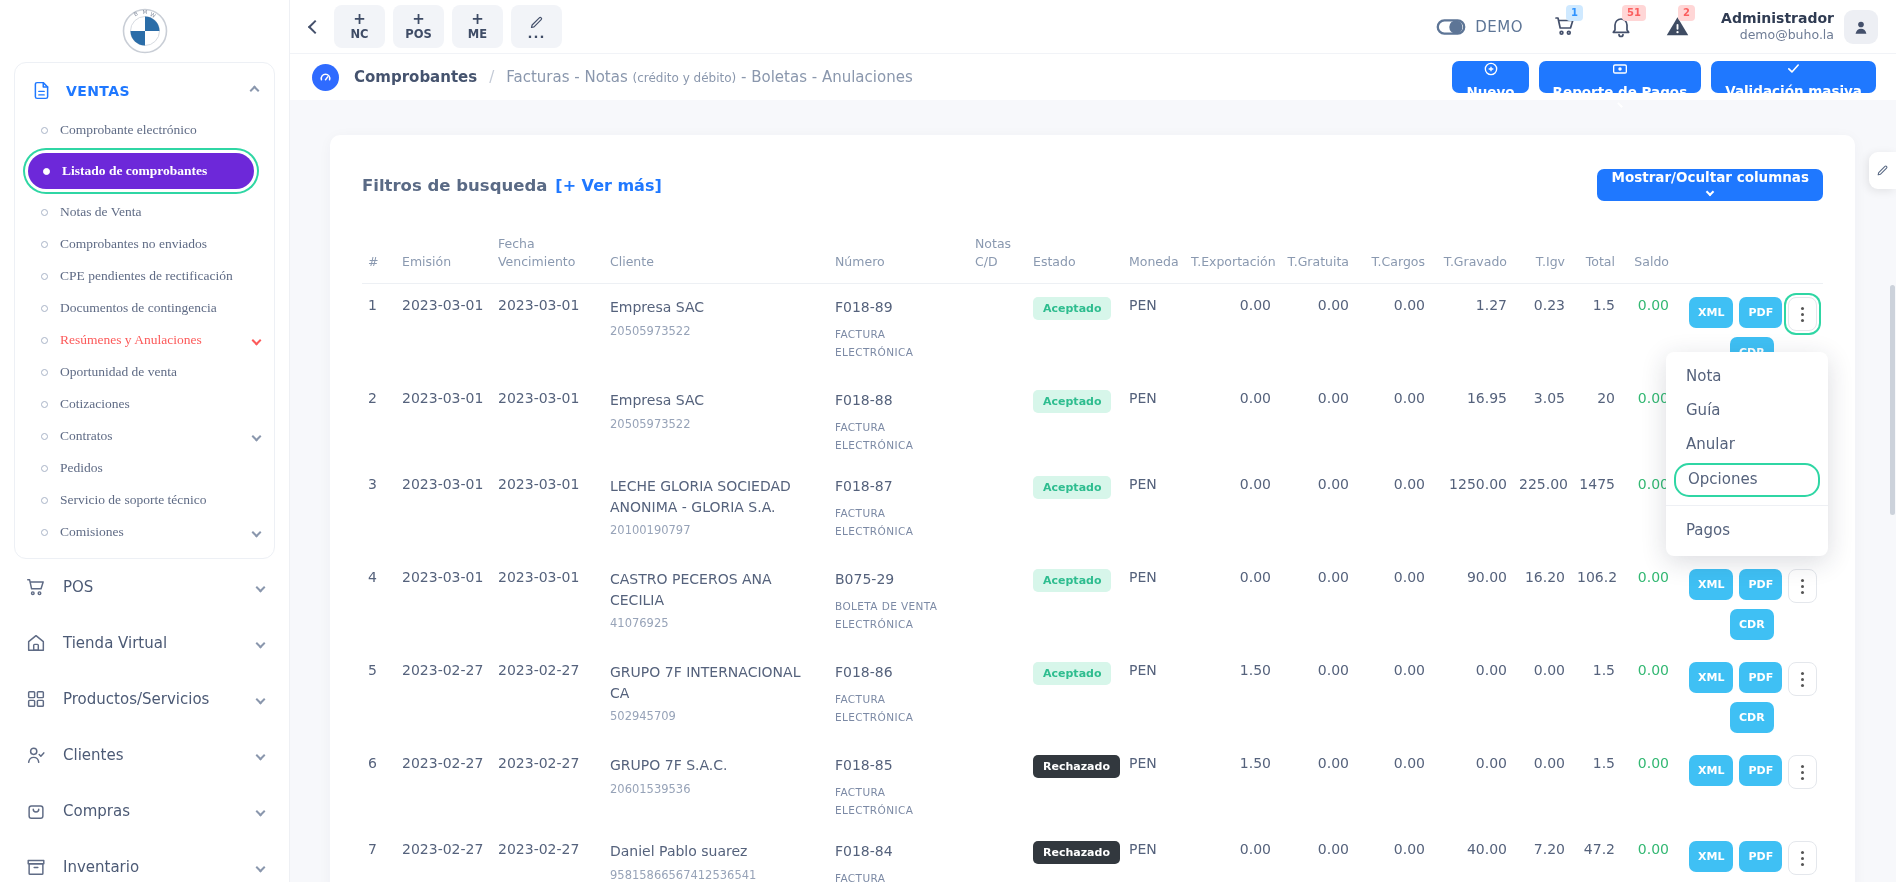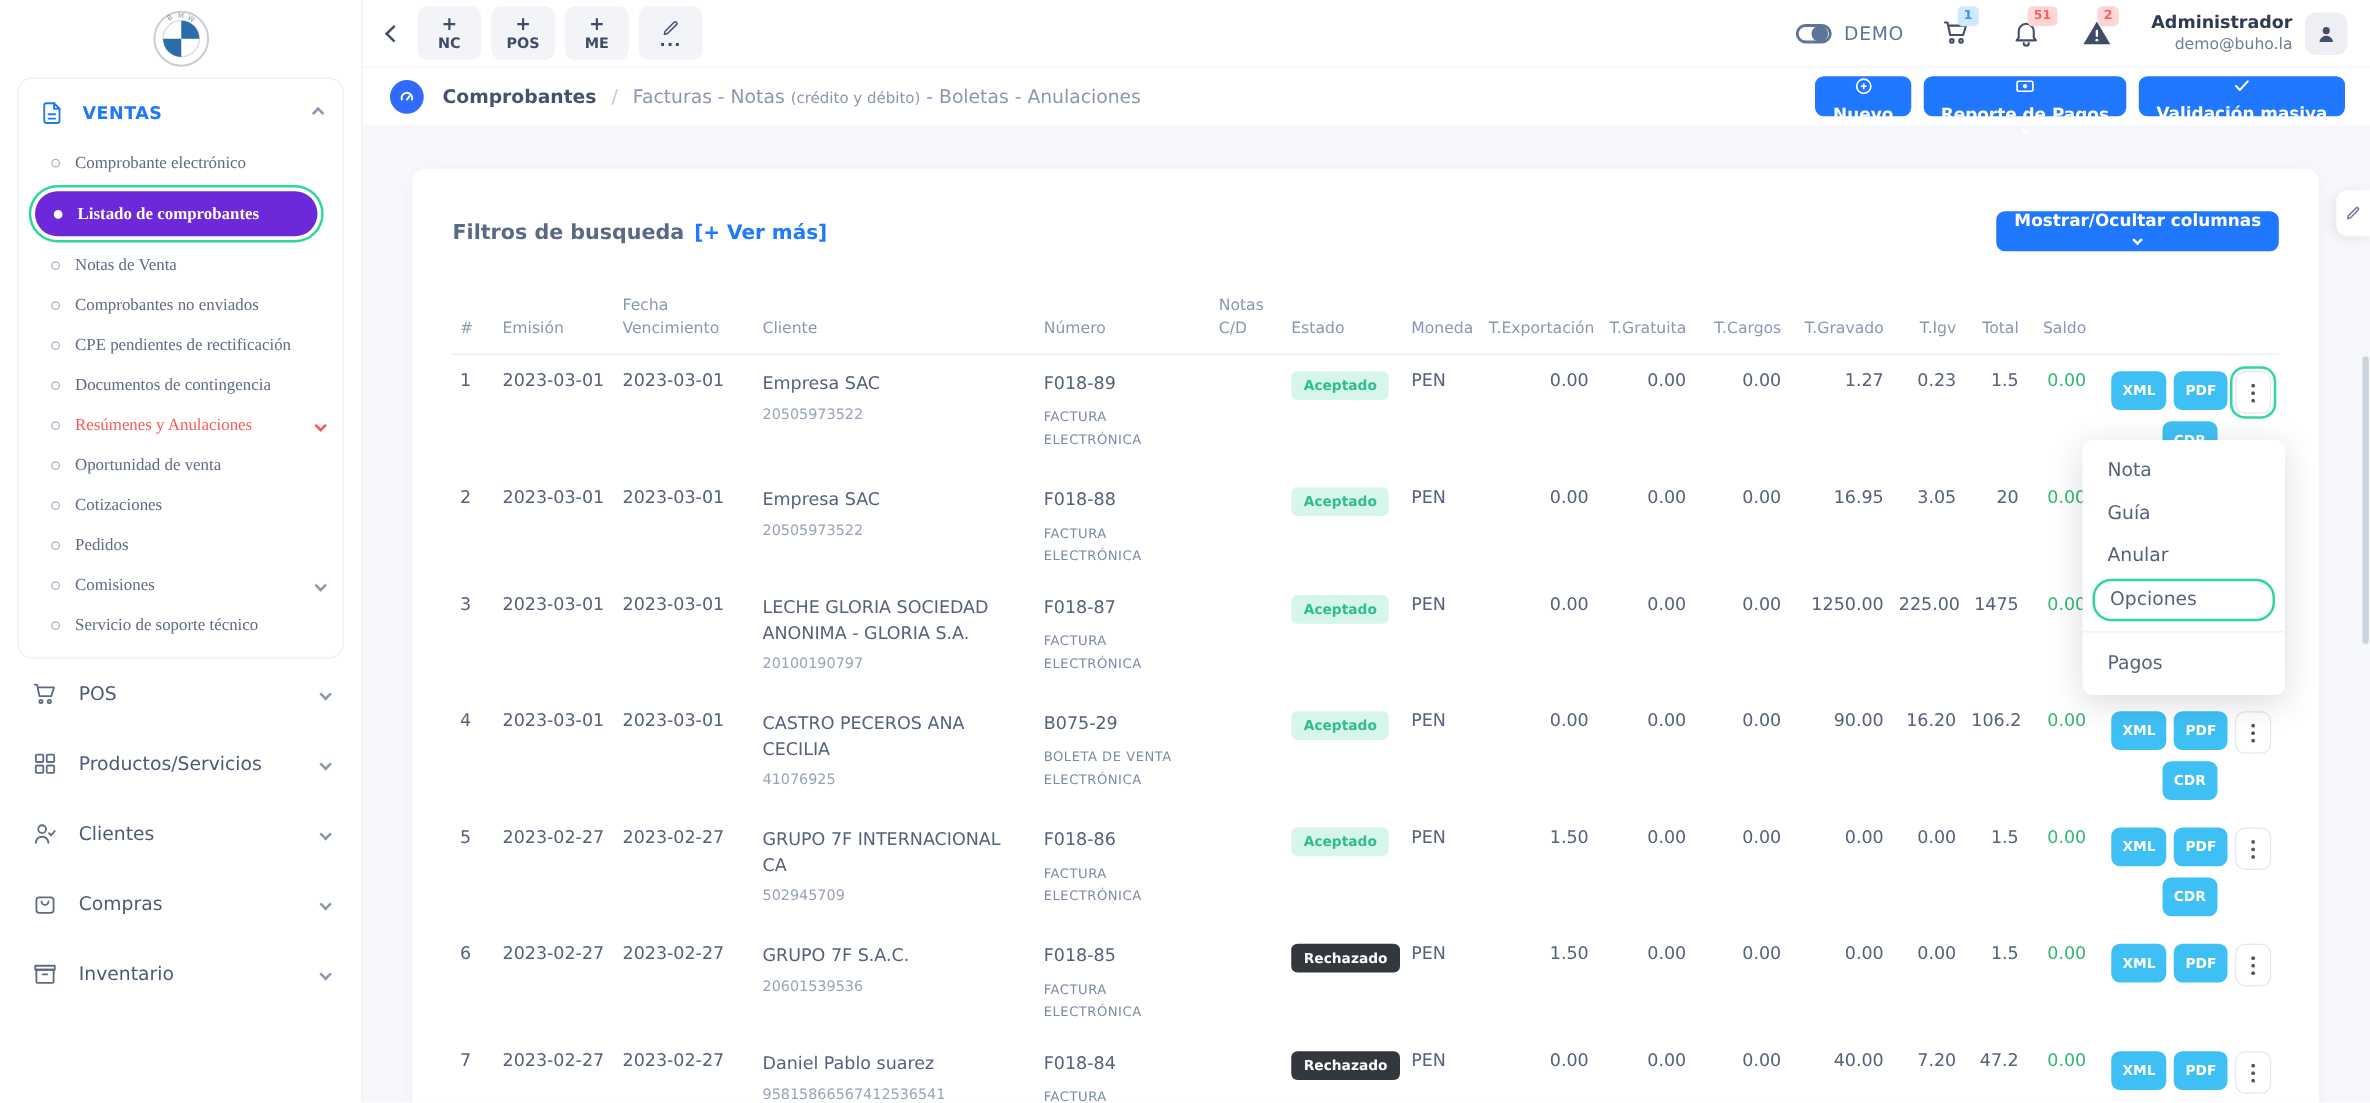--- a/index.html
+++ b/index.html
@@ -159,44 +159,59 @@
         <li class="side-item">
           <span class="bullet"></span>
           <span class="lab">Oportunidad de venta</span>
         </li>
         <li class="side-item">
           <span class="bullet"></span>
           <span class="lab">Cotizaciones</span>
         </li>
         <li class="side-item">
           <span class="bullet"></span>
+          <span class="lab">Contratos</span>
+          <span class="chev down"></span>
+        </li>
+        <li class="side-item">
+          <span class="bullet"></span>
           <span class="lab">Pedidos</span>
+        </li>
+        <li class="side-item">
+          <span class="bullet"></span>
+          <span class="lab">Servicio de soporte técnico</span>
         </li>
         <li class="side-item">
           <span class="bullet"></span>
           <span class="lab">Comisiones</span>
           <span class="chev down"></span>
-        </li>
-        <li class="side-item">
-          <span class="bullet"></span>
-          <span class="lab">Servicio de soporte técnico</span>
         </li>
       </ul>
   </div>
 
   <div id="side-sections">
       <div class="section-row">
         <span class="sic">
           <svg width="22" height="22" viewBox="0 0 24 24" fill="none" stroke="#5f6b85" stroke-width="1.6" stroke-linecap="round" stroke-linejoin="round">
             <path d="M3 4h2l2.2 10h10.3l2.3-7.5H6.6"></path>
             <circle cx="8.5" cy="18.7" r="1.4"></circle>
             <circle cx="15.8" cy="18.7" r="1.4"></circle>
           </svg>
         </span>
         <span class="lab">POS</span>
+        <span class="chev down"></span>
+      </div>
+      <div class="section-row">
+        <span class="sic">
+          <svg width="22" height="22" viewBox="0 0 24 24" fill="none" stroke="#5f6b85" stroke-width="1.6" stroke-linecap="round" stroke-linejoin="round">
+            <path d="M4 10.5 12 4l8 6.5V20H4z"></path>
+            <rect x="9.5" y="13.5" width="5" height="6.5" rx="1"></rect>
+          </svg>
+        </span>
+        <span class="lab">Tienda Virtual</span>
         <span class="chev down"></span>
       </div>
       <div class="section-row">
         <span class="sic">
           <svg width="22" height="22" viewBox="0 0 24 24" fill="none" stroke="#5f6b85" stroke-width="1.6">
             <rect x="4" y="4" width="6.5" height="6.5" rx="1"></rect>
             <rect x="13.5" y="4" width="6.5" height="6.5" rx="1"></rect>
             <rect x="4" y="13.5" width="6.5" height="6.5" rx="1"></rect>
             <rect x="13.5" y="13.5" width="6.5" height="6.5" rx="1"></rect>
           </svg>

